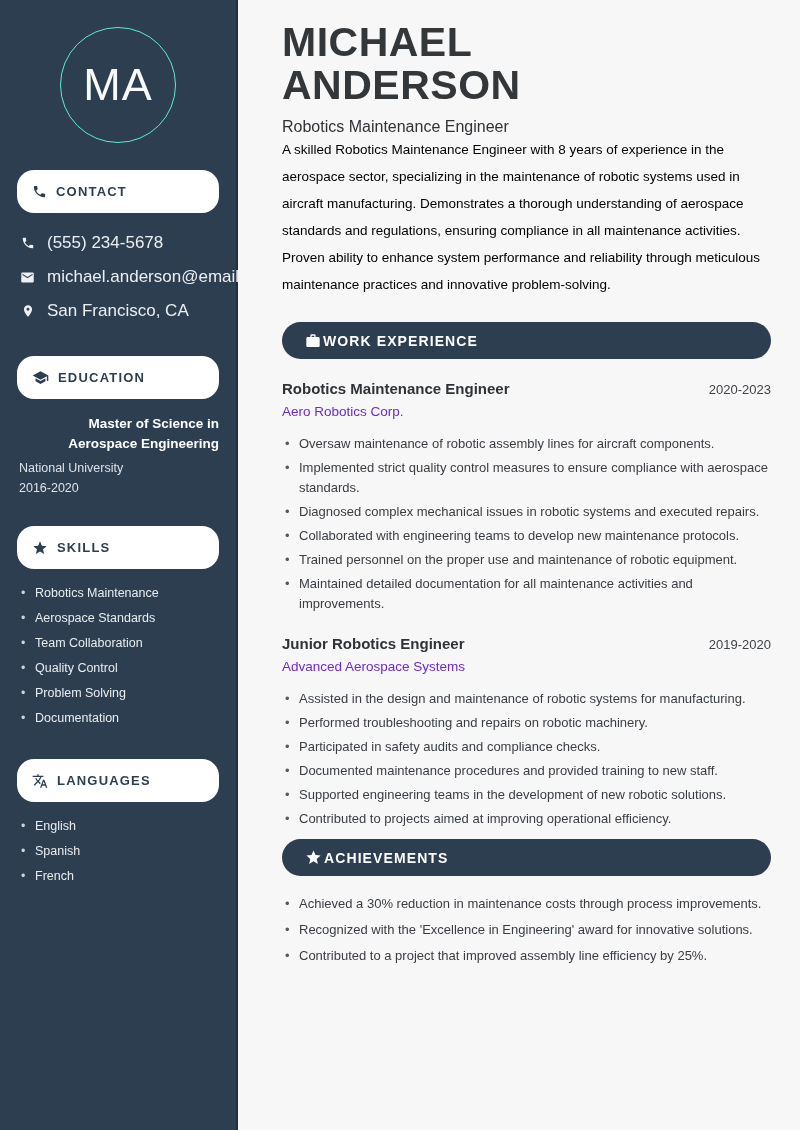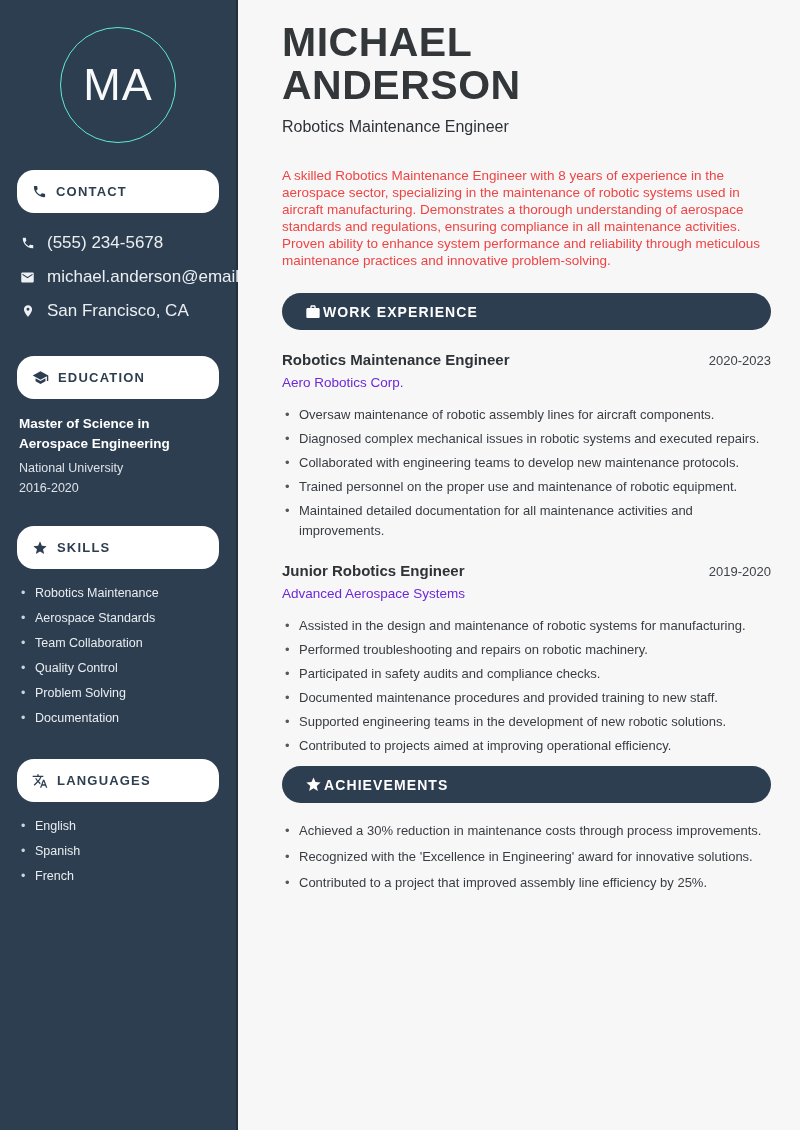--- a/index.html
+++ b/index.html
@@ -50,21 +50,21 @@
   .contact-list { margin-top:13px; }
   .contact-row {
     display:flex; align-items:center; gap:12px;
     padding:7px 0 7px 3px;
     font-size:17px; color:#eceff2;
   }
   .contact-row .icon { width:15px; }
 
   .edu-block { margin-top:15px; padding-left:2px; }
   .edu-degree {
-    color:#ffffff; font-weight:700; font-size:13.5px; line-height:20px;
+    color:#ffffff; font-weight:700; font-size:13.5px; line-height:20px;text-align:right;
   }
   .edu-school { margin-top:5px; font-size:12.5px; color:#dde2e7; line-height:19px; }
   .edu-years  { margin-top:1px; font-size:12.5px; color:#dde2e7; line-height:19px; }
 
   .side-list { list-style:none; margin-top:12px; }
   .side-list li {
     position:relative;
     padding:0 0 0 18px;
     font-size:12.5px; color:#e9edf0;
     height:25px; line-height:25px;
@@ -83,23 +83,22 @@
   }
   .name {
     color:#33373a; font-weight:700;
     font-size:41px; line-height:43px; letter-spacing:0.5px;
   }
   .job-title {
     margin-top:11px;
     font-size:16px; color:#2e3236;
   }
   .summary {
-    margin-top:31px;
-    font-size:13.5px; line-height:17px;
-    color:#ef4444;
+    font-size:13.5px; line-height:27px;
+    color:#000000;
   }
   .section-pill {
     margin-top:24px;
     background:#2d3e50;
     border-radius:19px;
     height:37px;
     display:flex; align-items:center; gap:2px;
     padding:0 16px 0 23px;
     color:#ffffff;
   }
@@ -249,20 +248,21 @@
     </div>
 
     <section class="job">
       <div class="job-head">
         <span class="job-role">Robotics Maintenance Engineer</span>
         <span class="job-dates">2020-2023</span>
       </div>
       <div class="job-company">Aero Robotics Corp.</div>
       <ul class="bullets">
         <li>Oversaw maintenance of robotic assembly lines for aircraft components.</li>
+        <li>Implemented strict quality control measures to ensure compliance with aerospace standards.</li>
         <li>Diagnosed complex mechanical issues in robotic systems and executed repairs.</li>
         <li>Collaborated with engineering teams to develop new maintenance protocols.</li>
         <li>Trained personnel on the proper use and maintenance of robotic equipment.</li>
         <li>Maintained detailed documentation for all maintenance activities and improvements.</li>
       </ul>
     </section>
 
     <section class="job">
       <div class="job-head">
         <span class="job-role">Junior Robotics Engineer</span>

